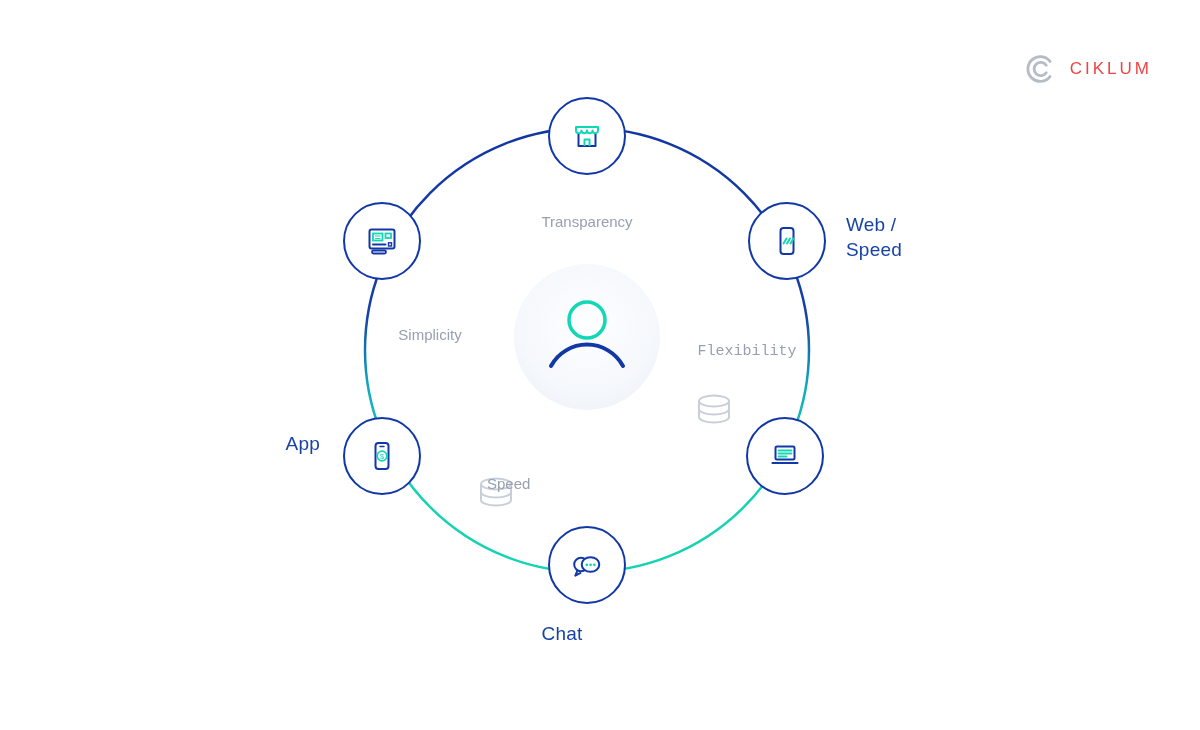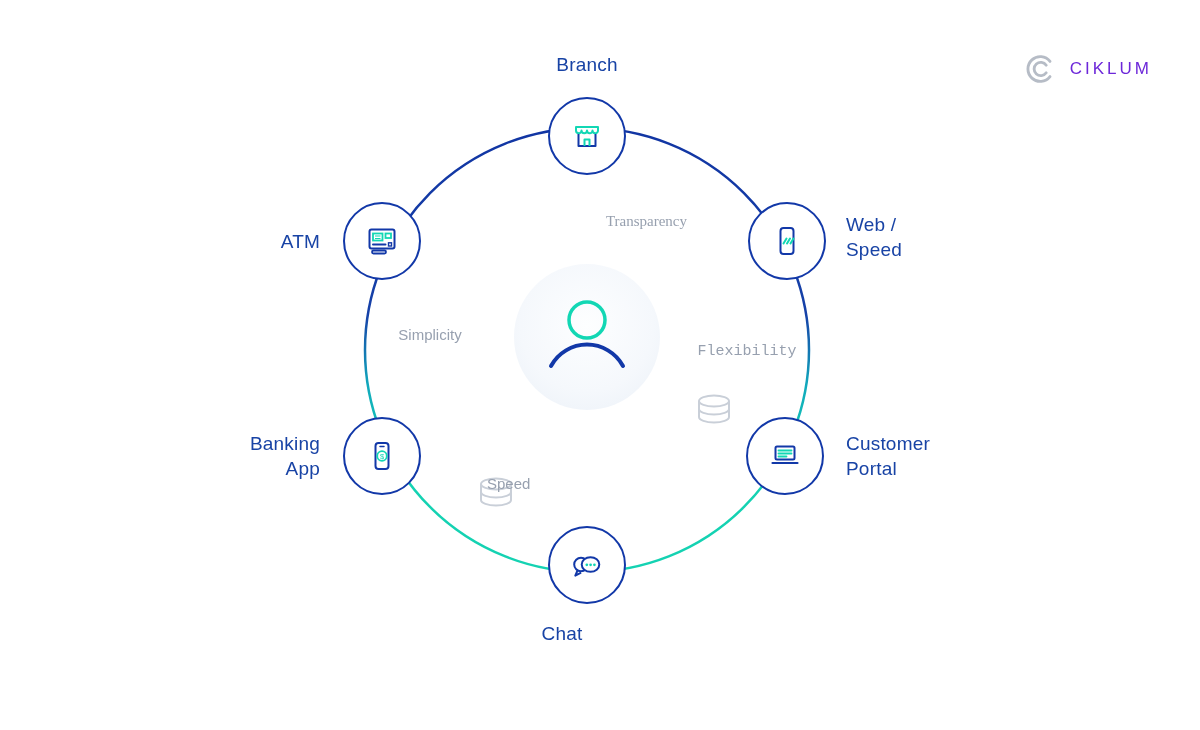--- a/index.html
+++ b/index.html
@@ -26,29 +26,29 @@
   }
   .lbl-branch{left:487px;top:52px;width:200px;text-align:center;}
   .lbl-atm{left:120px;top:229px;width:200px;text-align:right;}
   .lbl-web{left:846px;top:212px;text-align:left;}
   .lbl-banking{left:120px;top:431px;width:200px;text-align:right;}
   .lbl-portal{left:846px;top:431px;text-align:left;}
   .lbl-chat{left:462px;top:621px;width:200px;text-align:center;}
   .value-label{
     position:absolute;color:#97A0AF;font-size:15px;font-weight:400;z-index:2;
   }
-  .val-top{left:487px;top:213px;width:200px;text-align:right;font-family:Liberation Serif, serif;}
+  .val-top{left:487px;top:213px;width:200px;text-align:center;}
   .val-left{left:330px;top:326px;width:200px;text-align:center;}
   .val-right{left:647px;top:343px;width:200px;text-align:center;font-family:Liberation Mono, monospace;}
   .val-bottom{left:487px;top:475px;width:200px;text-align:left;}
   .logo{
     position:absolute;right:48px;top:50px;display:flex;align-items:center;gap:10px;z-index:4;
   }
   .logo-text{
-    color:#6d28d9;font-size:17px;font-weight:500;letter-spacing:3px;line-height:38px;
+    color:#ef4444;font-size:17px;font-weight:500;letter-spacing:3px;line-height:38px;
   }
 </style>
 </head>
 <body>
 
 <div class="canvas">
 
   <svg class="bg" width="1200" height="730" viewBox="0 0 1200 730">
     <defs>
       <linearGradient id="ringGrad" x1="0" y1="0" x2="0" y2="1">
@@ -138,46 +138,35 @@
       <rect x="7.5" y="8.5" width="25" height="19" rx="2" fill="none" stroke="#1238A8" stroke-width="2"></rect>
       <rect x="11" y="12.5" width="9.5" height="7" fill="none" stroke="#12D7B4" stroke-width="1.8"></rect>
       <path d="M13 15 h5.5 M13 17.5 h5.5" stroke="#12D7B4" stroke-width="1.2" fill="none"></path>
       <rect x="23.5" y="12.5" width="5.5" height="4.5" fill="none" stroke="#12D7B4" stroke-width="1.8"></rect>
       <path d="M11 23.5 h12.5" stroke="#1238A8" stroke-width="2" stroke-linecap="round"></path>
       <rect x="26.5" y="21.8" width="3" height="3.2" fill="none" stroke="#1238A8" stroke-width="1.4"></rect>
       <rect x="10" y="29.5" width="14" height="3" rx="1.5" fill="none" stroke="#1238A8" stroke-width="1.8"></rect>
     </svg>
   </div>
 
-  <div class="node-label lbl-branch">
-    <div>Branch</div>
-  </div>
 
   <div class="node-label lbl-web">
     <div>Web /</div>
     <div>Speed</div>
   </div>
 
-  <div class="node-label lbl-portal">
-    <div>Customer</div>
-    <div>Portal</div>
-  </div>
 
   <div class="node-label lbl-chat">
     <div>Chat</div>
   </div>
 
   <div class="node-label lbl-banking">
-    <div>Banking</div>
     <div>App</div>
   </div>
 
-  <div class="node-label lbl-atm">
-    <div>ATM</div>
-  </div>
 
   <div class="value-label val-top">Transparency</div>
   <div class="value-label val-right">Flexibility</div>
   <div class="value-label val-bottom">Speed</div>
   <div class="value-label val-left">Simplicity</div>
 
   <div class="logo">
     <svg width="38" height="38" viewBox="0 0 40 40">
       <path d="M 29.5 12 A 13 13 0 1 0 29.5 28" fill="none" stroke="#B6BCC6" stroke-width="3" stroke-linecap="round"></path>
       <path d="M 25.5 16 A 7 7 0 1 0 25.5 24" fill="none" stroke="#B6BCC6" stroke-width="3" stroke-linecap="round"></path>

